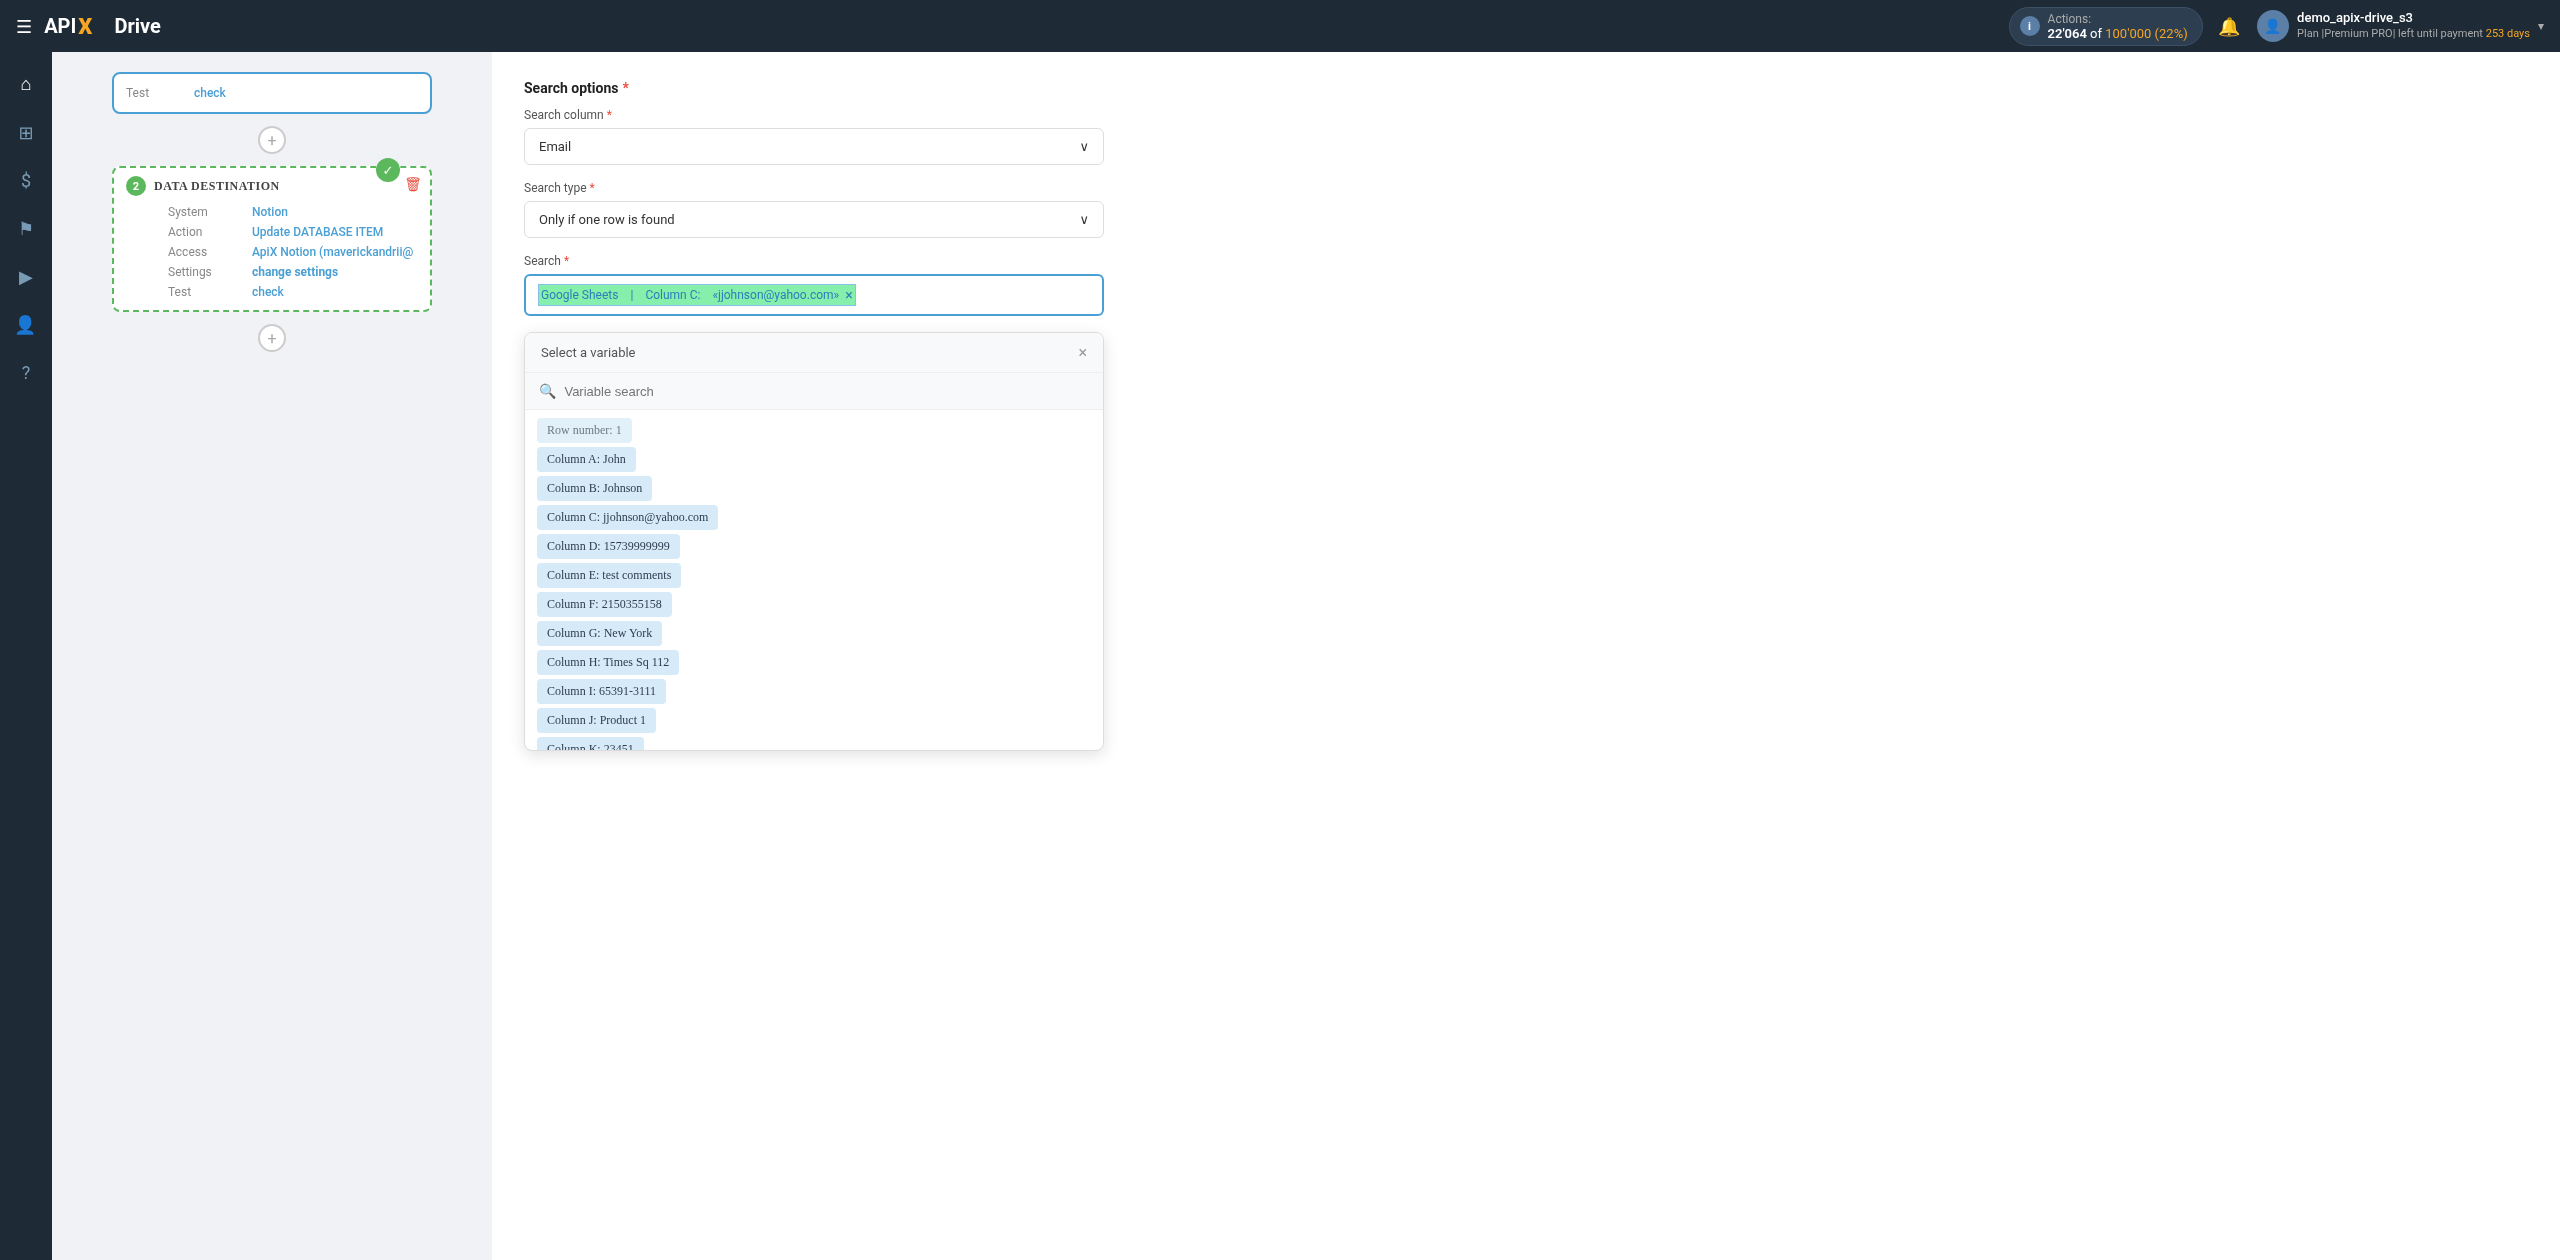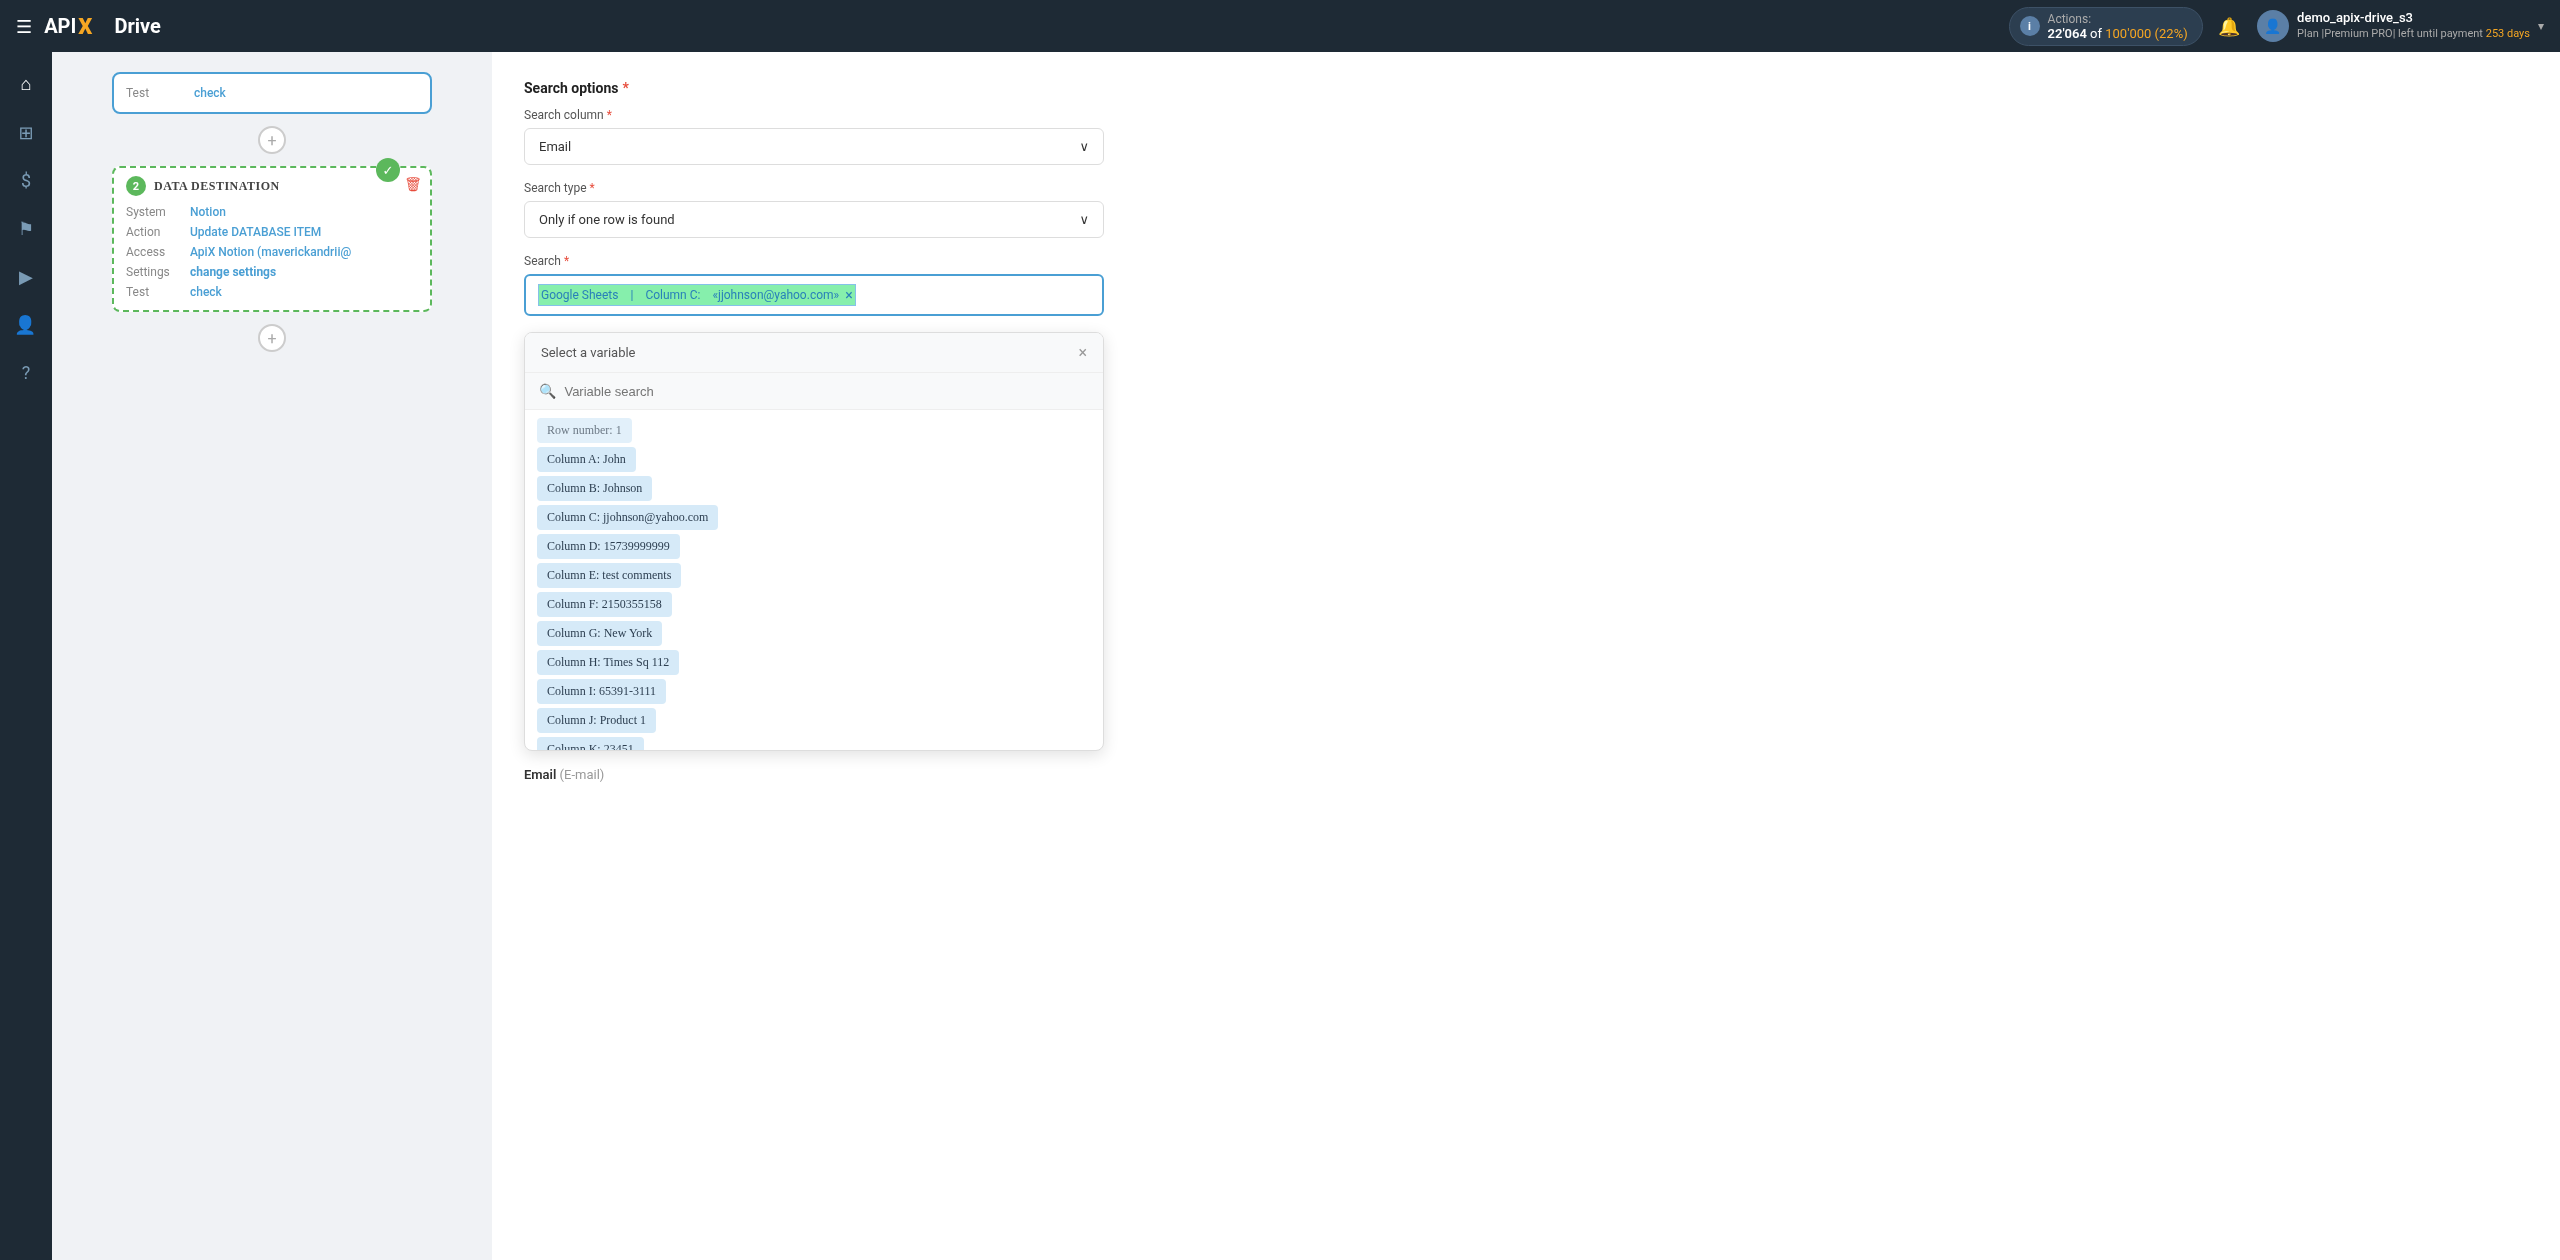--- a/index.html
+++ b/index.html
@@ -209,22 +209,23 @@
     }
     .dest-delete {
       position: absolute;
       top: 8px; right: 8px;
       color: #e74c3c;
       font-size: 14px;
       cursor: pointer;
     }
     .dest-block .block-row {
       display: flex;
-      gap: 4px;
+      gap: 24px;
       padding: 3px 0;
+      margin-left: 42px;
     }
 
     
     .right-panel {
       flex: 1;
       background: white;
       padding: 28px 32px;
       overflow-y: auto;
     }
 
@@ -540,20 +541,15 @@
           <div class="variable-item">Column E: test comments</div>
           <div class="variable-item">Column F: 2150355158</div>
           <div class="variable-item">Column G: New York</div>
           <div class="variable-item">Column H: Times Sq 112</div>
           <div class="variable-item">Column I: 65391-3111</div>
           <div class="variable-item">Column J: Product 1</div>
           <div class="variable-item">Column K: 23451</div>
         </div>
     </div>
 
-    <div class="email-field-label">
-      <span class="field-name">Email</span>
-      <span class="field-type"> </span>
-      <span class="field-type">(E-mail)</span>
-    </div>
 
   </div>
 </div>
 
 </body></html>

